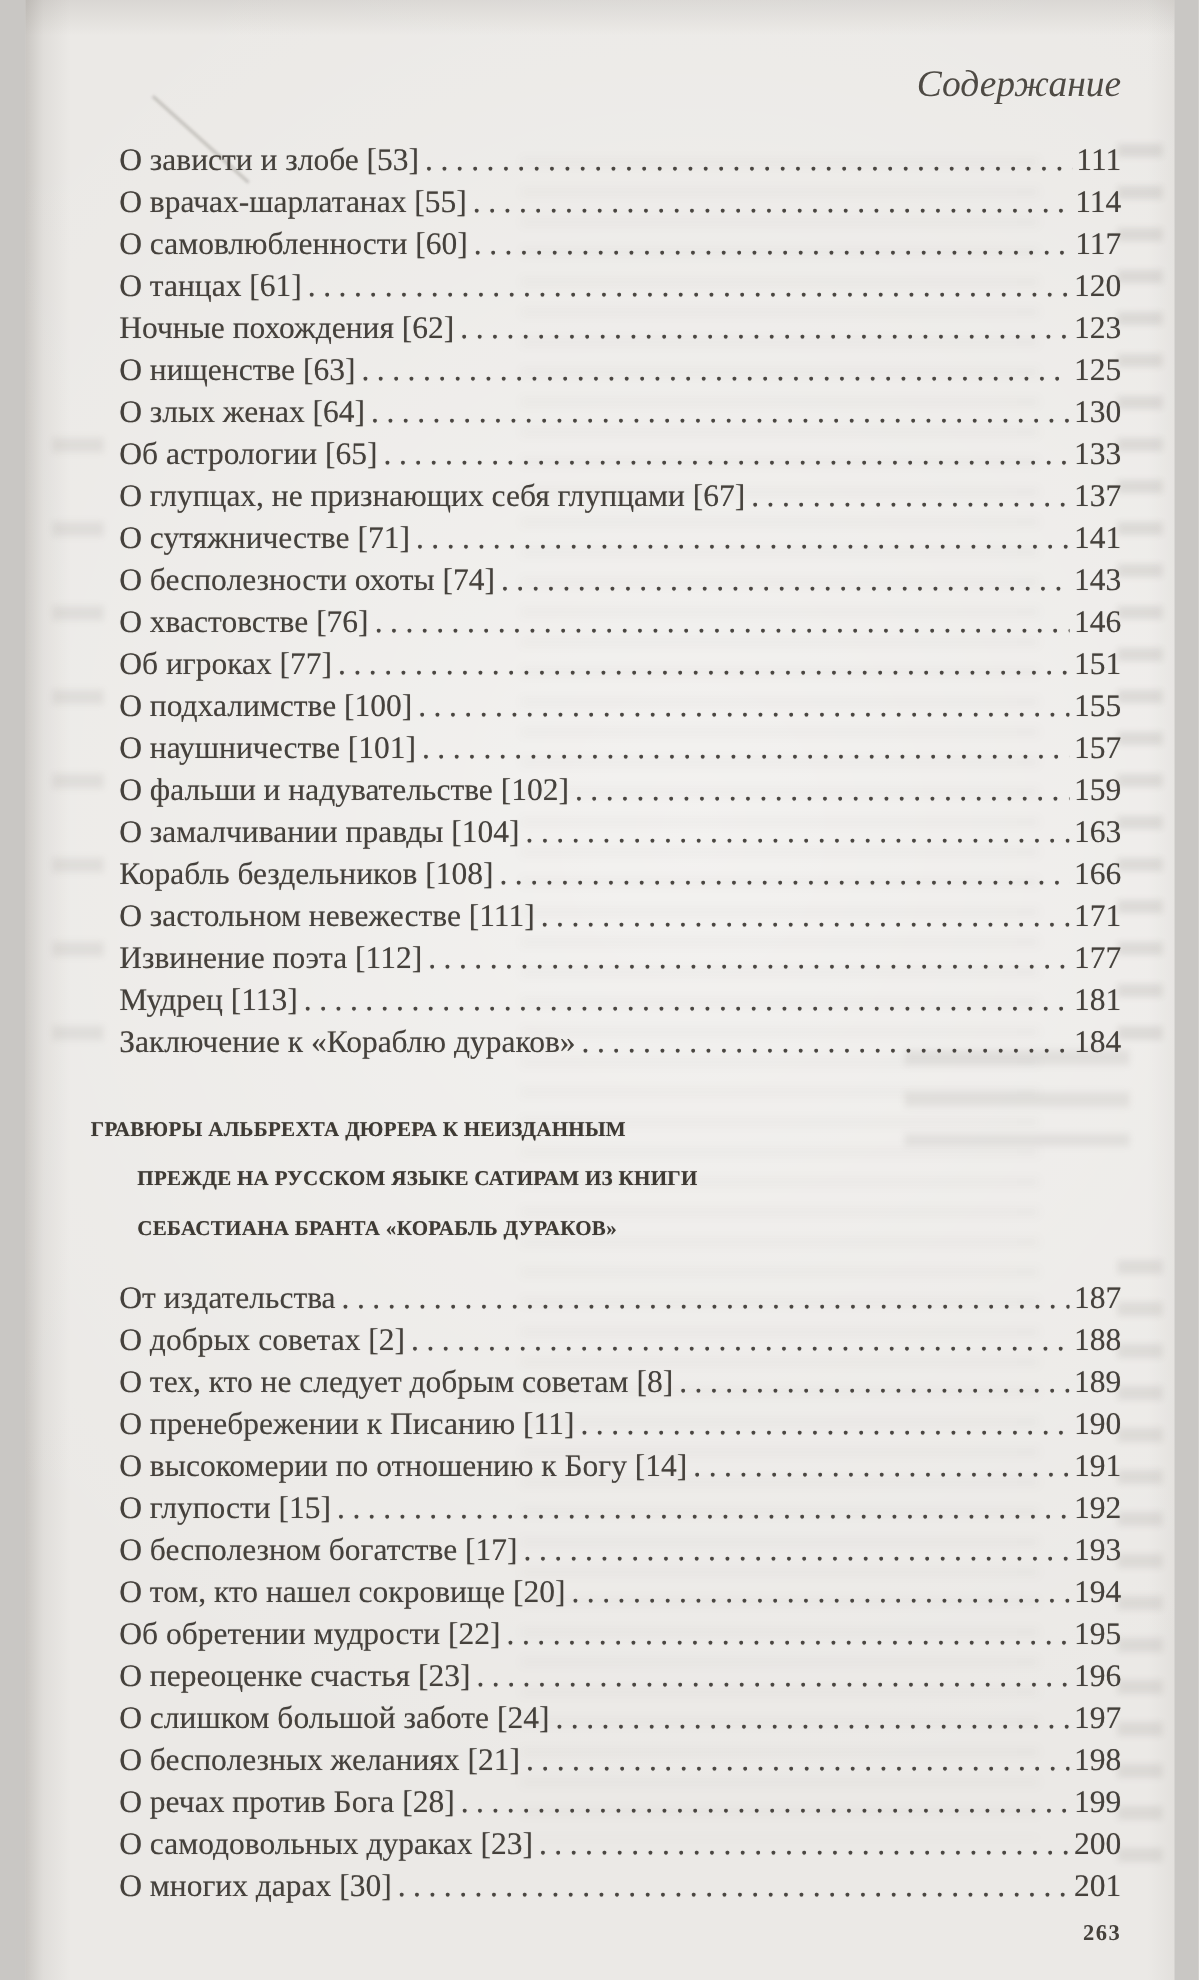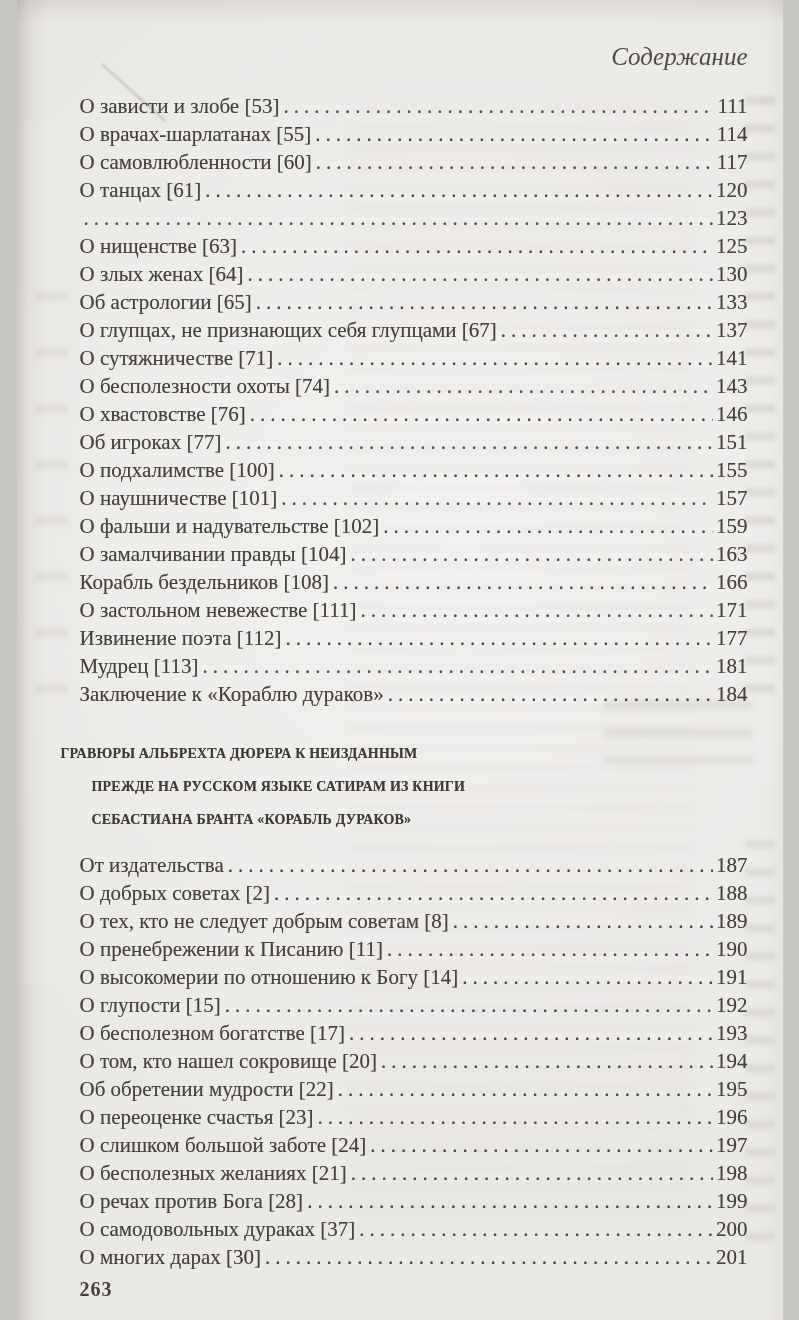--- a/index.html
+++ b/index.html
@@ -102,23 +102,23 @@
     line-height: 33px;
     color: #3e3a34;
     letter-spacing: 0.2px;
     text-shadow: 0 0 0.5px rgba(55,50,44,0.5);
   }
   .section-heading .h-line-1 { margin-left: -19px; }
   .section-heading .h-line-2, .section-heading .h-line-3 { margin-left: 12px; }
 
   .folio {
     margin-top: 4px;
-    text-align: left;
+    text-align: right;
     font-weight: bold;
-    font-size: 20px;
+    font-size: 15px;
     line-height: 28px;
     color: #45413b;
     letter-spacing: 1px;
   }
 </style>
 </head>
 <body>
 
 <div class="sheet">
 
@@ -153,20 +153,21 @@
           <span class="p">117</span>
         </div>
 
         <div class="row">
           <span class="t">О танцах [61]</span>
           <span class="dots"></span>
           <span class="p">120</span>
         </div>
 
         <div class="row">
+          <span class="t">Ночные похождения [62]</span>
           <span class="dots"></span>
           <span class="p">123</span>
         </div>
 
         <div class="row">
           <span class="t">О нищенстве [63]</span>
           <span class="dots"></span>
           <span class="p">125</span>
         </div>
 
@@ -347,21 +348,21 @@
           <span class="p">198</span>
         </div>
 
         <div class="row">
           <span class="t">О речах против Бога [28]</span>
           <span class="dots"></span>
           <span class="p">199</span>
         </div>
 
         <div class="row">
-          <span class="t">О самодовольных дураках [37]</span>
+          <span class="t">О самодовольных дураках [23]</span>
           <span class="dots"></span>
           <span class="p">200</span>
         </div>
 
         <div class="row">
           <span class="t">О многих дарах [30]</span>
           <span class="dots"></span>
           <span class="p">201</span>
         </div>
       </div>

